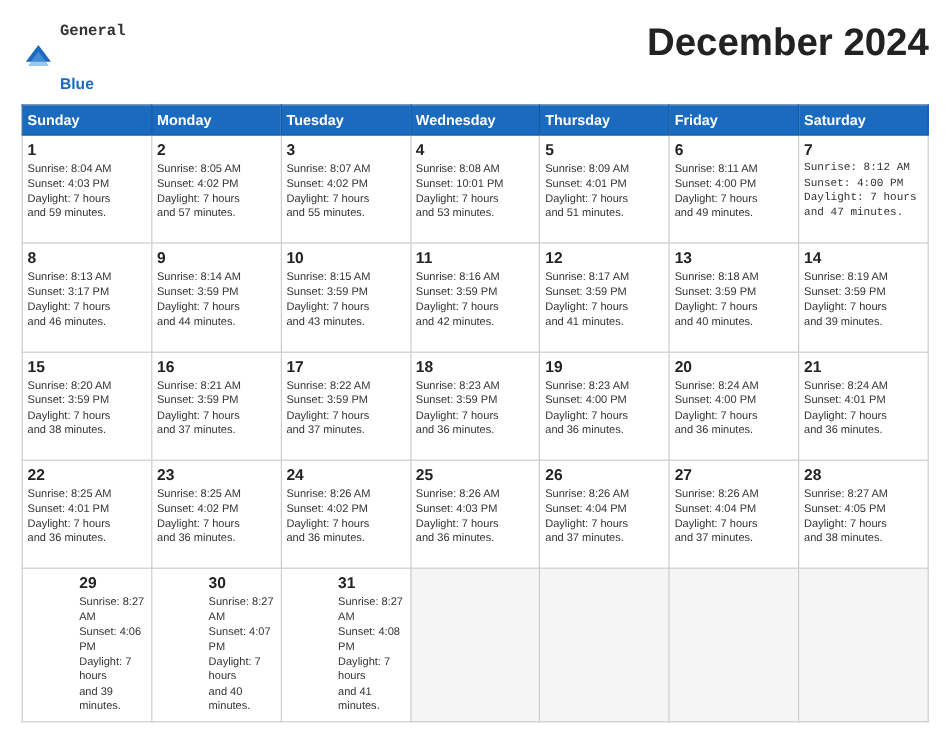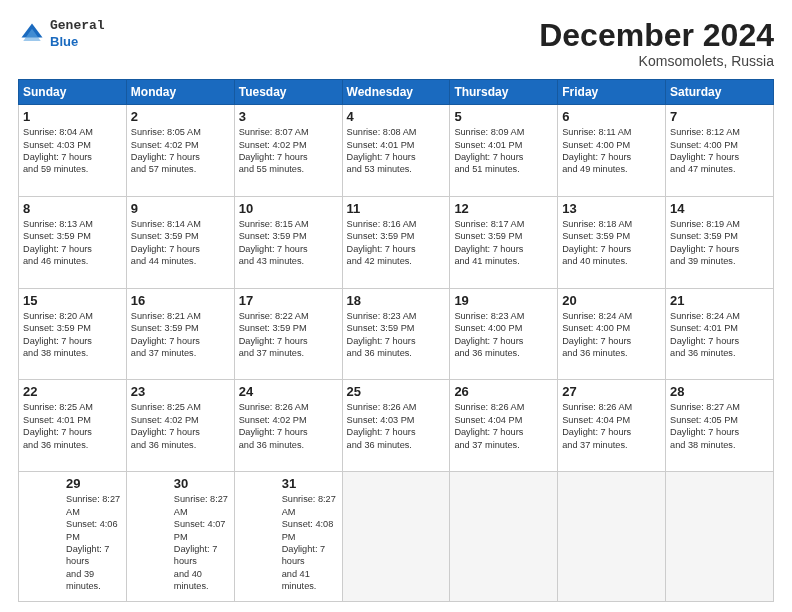--- a/index.html
+++ b/index.html
@@ -27,21 +27,21 @@
       display: flex;
       align-items: center;
       gap: 4px;
     }
     .logo-text {
       font-size: 13px;
       font-weight: bold;
       line-height: 1.2;
     }
     .logo-general { color: #333; font-family: Liberation Mono, monospace; }
-    .logo-blue { color: #1a6abf; }
+    .logo-blue { color: #1a6abf; margin-top: 28px; }
     .logo-icon {
       width: 28px;
       height: 28px;
     }
     .title-block {
       text-align: right;
     }
     .month-title {
       font-size: 32px;
       font-weight: bold;
@@ -107,21 +107,20 @@
         <polygon points="16,4 28,20 4,20" fill="#1a6abf"></polygon>
         <polygon points="16,10 26,24 6,24" fill="#5ba3e0" opacity="0.6"></polygon>
       </svg>
       <div class="logo-text">
         <div class="logo-general">General</div>
         <div class="logo-blue">Blue</div>
       </div>
     </div>
     <div class="title-block">
       <div class="month-title">December 2024</div>
-      <div class="location">Komsomolets, Russia</div>
     </div>
   </div>
 
   <table class="calendar">
     <thead>
       <tr>
       <th>Sunday</th>
           <th>Monday</th>
           <th>Tuesday</th>
           <th>Wednesday</th>
@@ -149,51 +148,51 @@
           <td>
             <span class="day-number">3</span>
             <div class="day-info" style="white-space: pre-line;">Sunrise: 8:07 AM
 Sunset: 4:02 PM
 Daylight: 7 hours
 and 55 minutes.</div>
           </td>
           <td>
             <span class="day-number">4</span>
             <div class="day-info" style="white-space: pre-line;">Sunrise: 8:08 AM
-Sunset: 4:01 PM
+Sunset: 10:01 PM
 Daylight: 7 hours
 and 53 minutes.</div>
           </td>
           <td>
             <span class="day-number">5</span>
             <div class="day-info" style="white-space: pre-line;">Sunrise: 8:09 AM
 Sunset: 4:01 PM
 Daylight: 7 hours
 and 51 minutes.</div>
           </td>
           <td>
             <span class="day-number">6</span>
             <div class="day-info" style="white-space: pre-line;">Sunrise: 8:11 AM
 Sunset: 4:00 PM
 Daylight: 7 hours
 and 49 minutes.</div>
           </td>
           <td>
             <span class="day-number">7</span>
-            <div class="day-info" style="white-space: pre-line;">Sunrise: 8:12 AM
+            <div class="day-info" style="white-space: pre-line; font-family: Liberation Mono, monospace;">Sunrise: 8:12 AM
 Sunset: 4:00 PM
 Daylight: 7 hours
 and 47 minutes.</div>
           </td>
         </tr>
         <tr>
           <td>
             <span class="day-number">8</span>
             <div class="day-info" style="white-space: pre-line;">Sunrise: 8:13 AM
-Sunset: 3:59 PM
+Sunset: 3:17 PM
 Daylight: 7 hours
 and 46 minutes.</div>
           </td>
           <td>
             <span class="day-number">9</span>
             <div class="day-info" style="white-space: pre-line;">Sunrise: 8:14 AM
 Sunset: 3:59 PM
 Daylight: 7 hours
 and 44 minutes.</div>
           </td>

